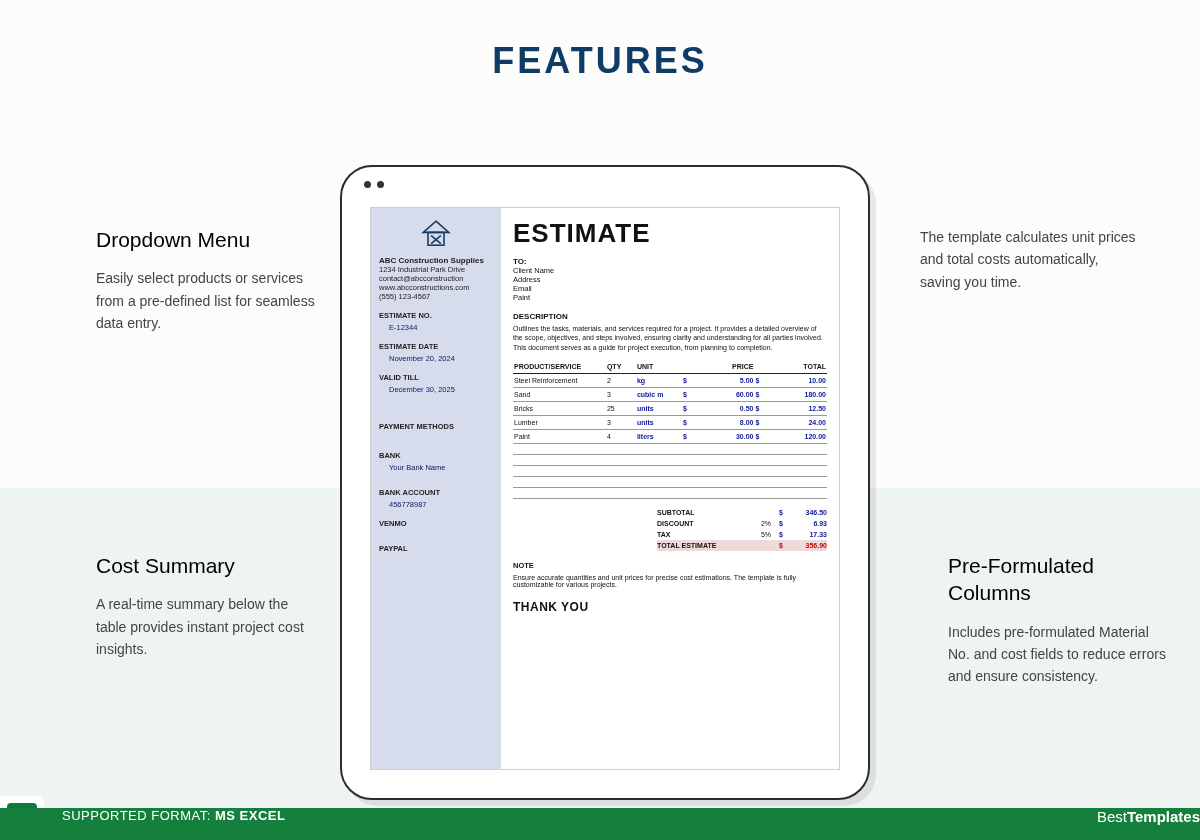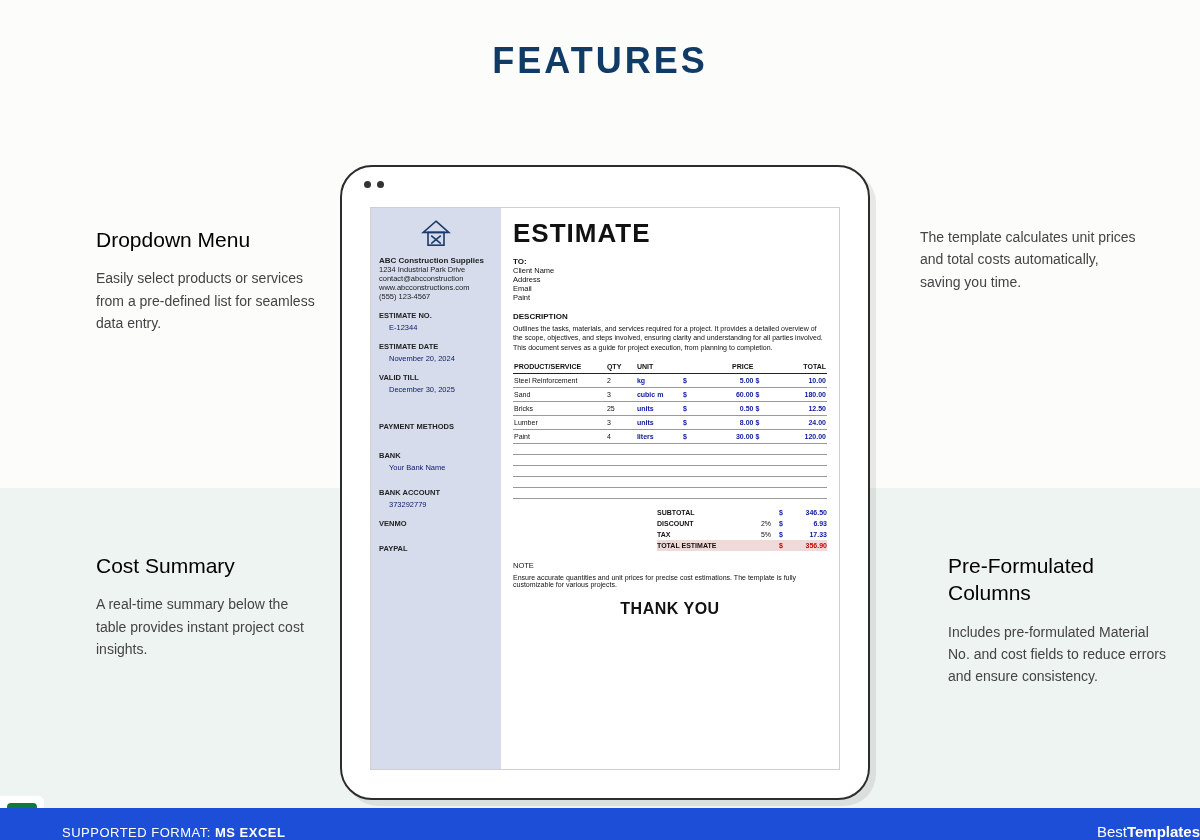--- a/index.html
+++ b/index.html
@@ -37,23 +37,23 @@
 .blank td{height:11px;border-bottom:1px solid #ccc}
 .totbox{margin-top:8px;margin-left:auto;width:170px;font-size:7px}
 .totbox .row{display:flex;padding:2px 0}
 .totbox .lab{flex:1;font-weight:700}
 .totbox .pc{width:26px;text-align:right}
 .totbox .d{width:12px;text-align:right;color:#0b1a9b;font-weight:600}
 .totbox .v{width:44px;text-align:right;color:#0b1a9b;font-weight:600}
 .totbox .final{background:#f0d9d9}
 .totbox .final .d,.totbox .final .v{color:#c00808}
 .note{margin-top:10px;font-size:7px}
-.note b{font-weight:400;font-size:7.5px}
-.thank{text-align:center;font-weight:700;font-size:16px;margin-top:12px;letter-spacing:.5px}
-.footer{position:absolute;bottom:0;left:0;right:0;height:32px;background:#1d4ed8;display:flex;align-items:flex-end;color:#fff;font-size:13px}
+.note b{font-weight:700;font-size:7.5px}
+.thank{font-weight:700;font-size:12px;margin-top:12px;letter-spacing:.5px}
+.footer{position:absolute;bottom:0;left:0;right:0;height:32px;background:#15803d;display:flex;align-items:flex-start;color:#fff;font-size:13px}
 .xls{position:absolute;bottom:0;left:0;width:44px;height:44px;background:#fff;border-top-right-radius:6px;display:flex;align-items:center;justify-content:center}
 .xls-ico{width:30px;height:30px;background:#0f7a3e;border-radius:4px;position:relative}
 .xls-ico::after{content:"X";position:absolute;left:6px;top:5px;color:#fff;font-weight:700;font-size:16px}
 .sup{margin-left:62px;letter-spacing:.5px}
 .sup b{font-weight:700}
 .brand{margin-left:auto;font-size:15px;font-weight:400}
 .brand b{font-weight:700}
 </style>
 </head>
 <body>
@@ -99,21 +99,21 @@
       <div class="lbl">ESTIMATE NO.</div>
       <div class="val">E-12344</div>
       <div class="lbl">ESTIMATE DATE</div>
       <div class="val">November 20, 2024</div>
       <div class="lbl">VALID TILL</div>
       <div class="val">December 30, 2025</div>
       <div class="lbl" style="margin-top:28px">PAYMENT METHODS</div>
       <div class="lbl" style="margin-top:20px">BANK</div>
       <div class="val">Your Bank Name</div>
       <div class="lbl" style="margin-top:16px">BANK ACCOUNT</div>
-      <div class="val">373292779</div>
+      <div class="val">456778987</div>
       <div class="lbl">VENMO</div>
       <div class="lbl" style="margin-top:16px">PAYPAL</div>
     </div>
     <div class="main">
       <h1>ESTIMATE</h1>
       <div class="sec">TO:</div>
       <div>Client Name</div>
       <div>Address</div>
       <div>Email</div>
       <div>Paint</div>

